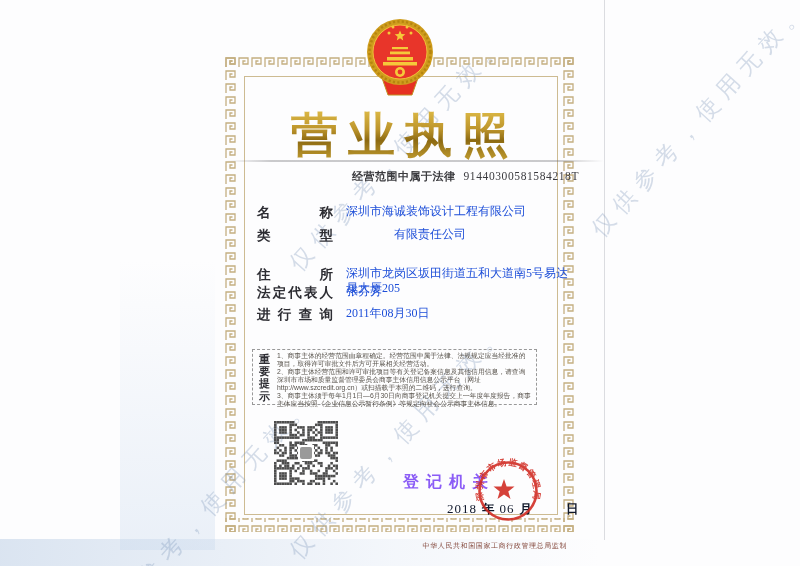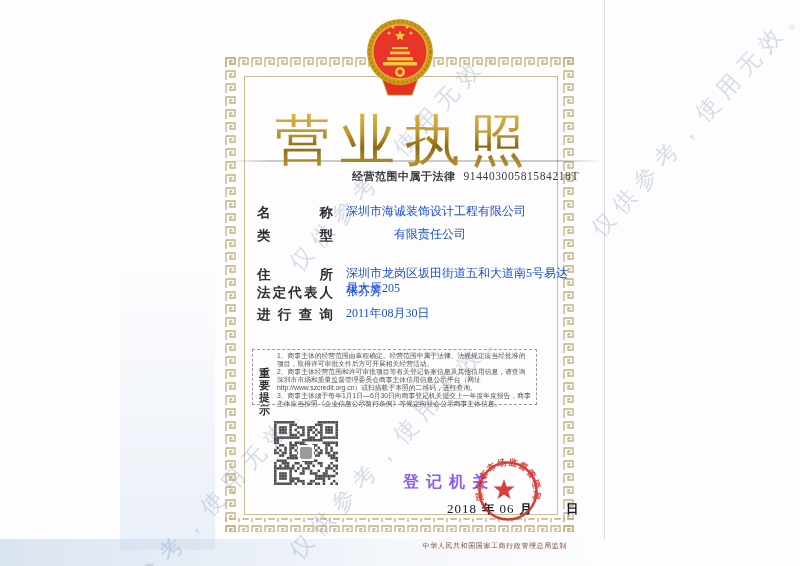--- a/index.html
+++ b/index.html
@@ -20,41 +20,41 @@
       transform:translate(-50%,-50%) rotate(-48deg);pointer-events:none;}
   .wm1{left:398px;top:152px;} .wm2{left:700px;top:118px;}
   .wm3{left:398px;top:440px;} .wm4{left:205px;top:512px;}
   
   .frame-svg{position:absolute;left:224px;top:56px;}
   .inner-line{position:absolute;left:244px;top:76px;width:312px;height:437px;
       border:1px solid #cdbb92;}
   
   .emblem{position:absolute;left:352px;top:12px;}
   .title{position:absolute;left:224px;top:104px;width:352px;text-align:center;
-      font-family:"Liberation Serif","DejaVu Serif",serif;font-weight:normal;
-      font-size:55px;letter-spacing:10px;padding-left:10px;box-sizing:border-box;
+      font-family:"Liberation Serif","DejaVu Serif",serif;font-weight:bold;
+      font-size:47px;letter-spacing:10px;padding-left:10px;box-sizing:border-box;
       background:linear-gradient(180deg,#e2bf4a 5%,#bd952c 40%,#8d6a12 58%,#d0ac3a 100%);
       -webkit-background-clip:text;background-clip:text;color:transparent;}
   
   .code-line{position:absolute;left:352px;top:169px;font-size:11px;color:#3a3a3e;
       display:flex;align-items:baseline;}
   .code-label{font-weight:bold;letter-spacing:.5px;}
   .code-value{margin-left:8px;font-family:"Liberation Serif",serif;font-size:11.5px;letter-spacing:.6px;}
   
   .fields{position:absolute;left:257px;top:204px;width:312px;}
   .frow{position:absolute;display:flex;}
   .r1{top:0;} .r2{top:23px;gap:48px;} .r3{top:62px;} .r4{top:80px;} .r5{top:102px;}
   .f-label{width:76px;font-size:13.5px;font-weight:bold;color:#2d2d33;
       text-align:justify;text-align-last:justify;flex:none;}
   .f-value{margin-left:13px;width:232px;font-size:12px;line-height:15px;
       color:#1d4ed8;font-family:"Liberation Serif","DejaVu Serif",serif;}
   
   .notice{position:absolute;left:252px;top:349px;width:285px;height:56px;
       border:1px dashed #999;box-sizing:border-box;display:flex;padding:2px 4px;}
-  .notice-side{width:13px;flex:none;margin:15px 5px 0 2px;font-size:11px;font-weight:bold;
+  .notice-side{width:13px;flex:none;margin:1px 5px 0 2px;font-size:11px;font-weight:bold;
       color:#2d2d33;line-height:12.2px;word-break:break-all;}
   .notice-items{flex:1;}
   .notice-items p{margin:0;font-size:6.8px;line-height:8px;color:#57524b;}
   
   .qr{position:absolute;left:274px;top:421px;width:64px;height:64px;}
   
   .reg-label{position:absolute;left:403px;top:472px;font-size:16px;font-weight:bold;
       letter-spacing:7px;color:#8b5cf6;}
   .seal{position:absolute;left:462px;top:445px;opacity:.88;}
   .date-line{position:absolute;left:447px;top:501px;font-size:13px;color:#0f172a;

